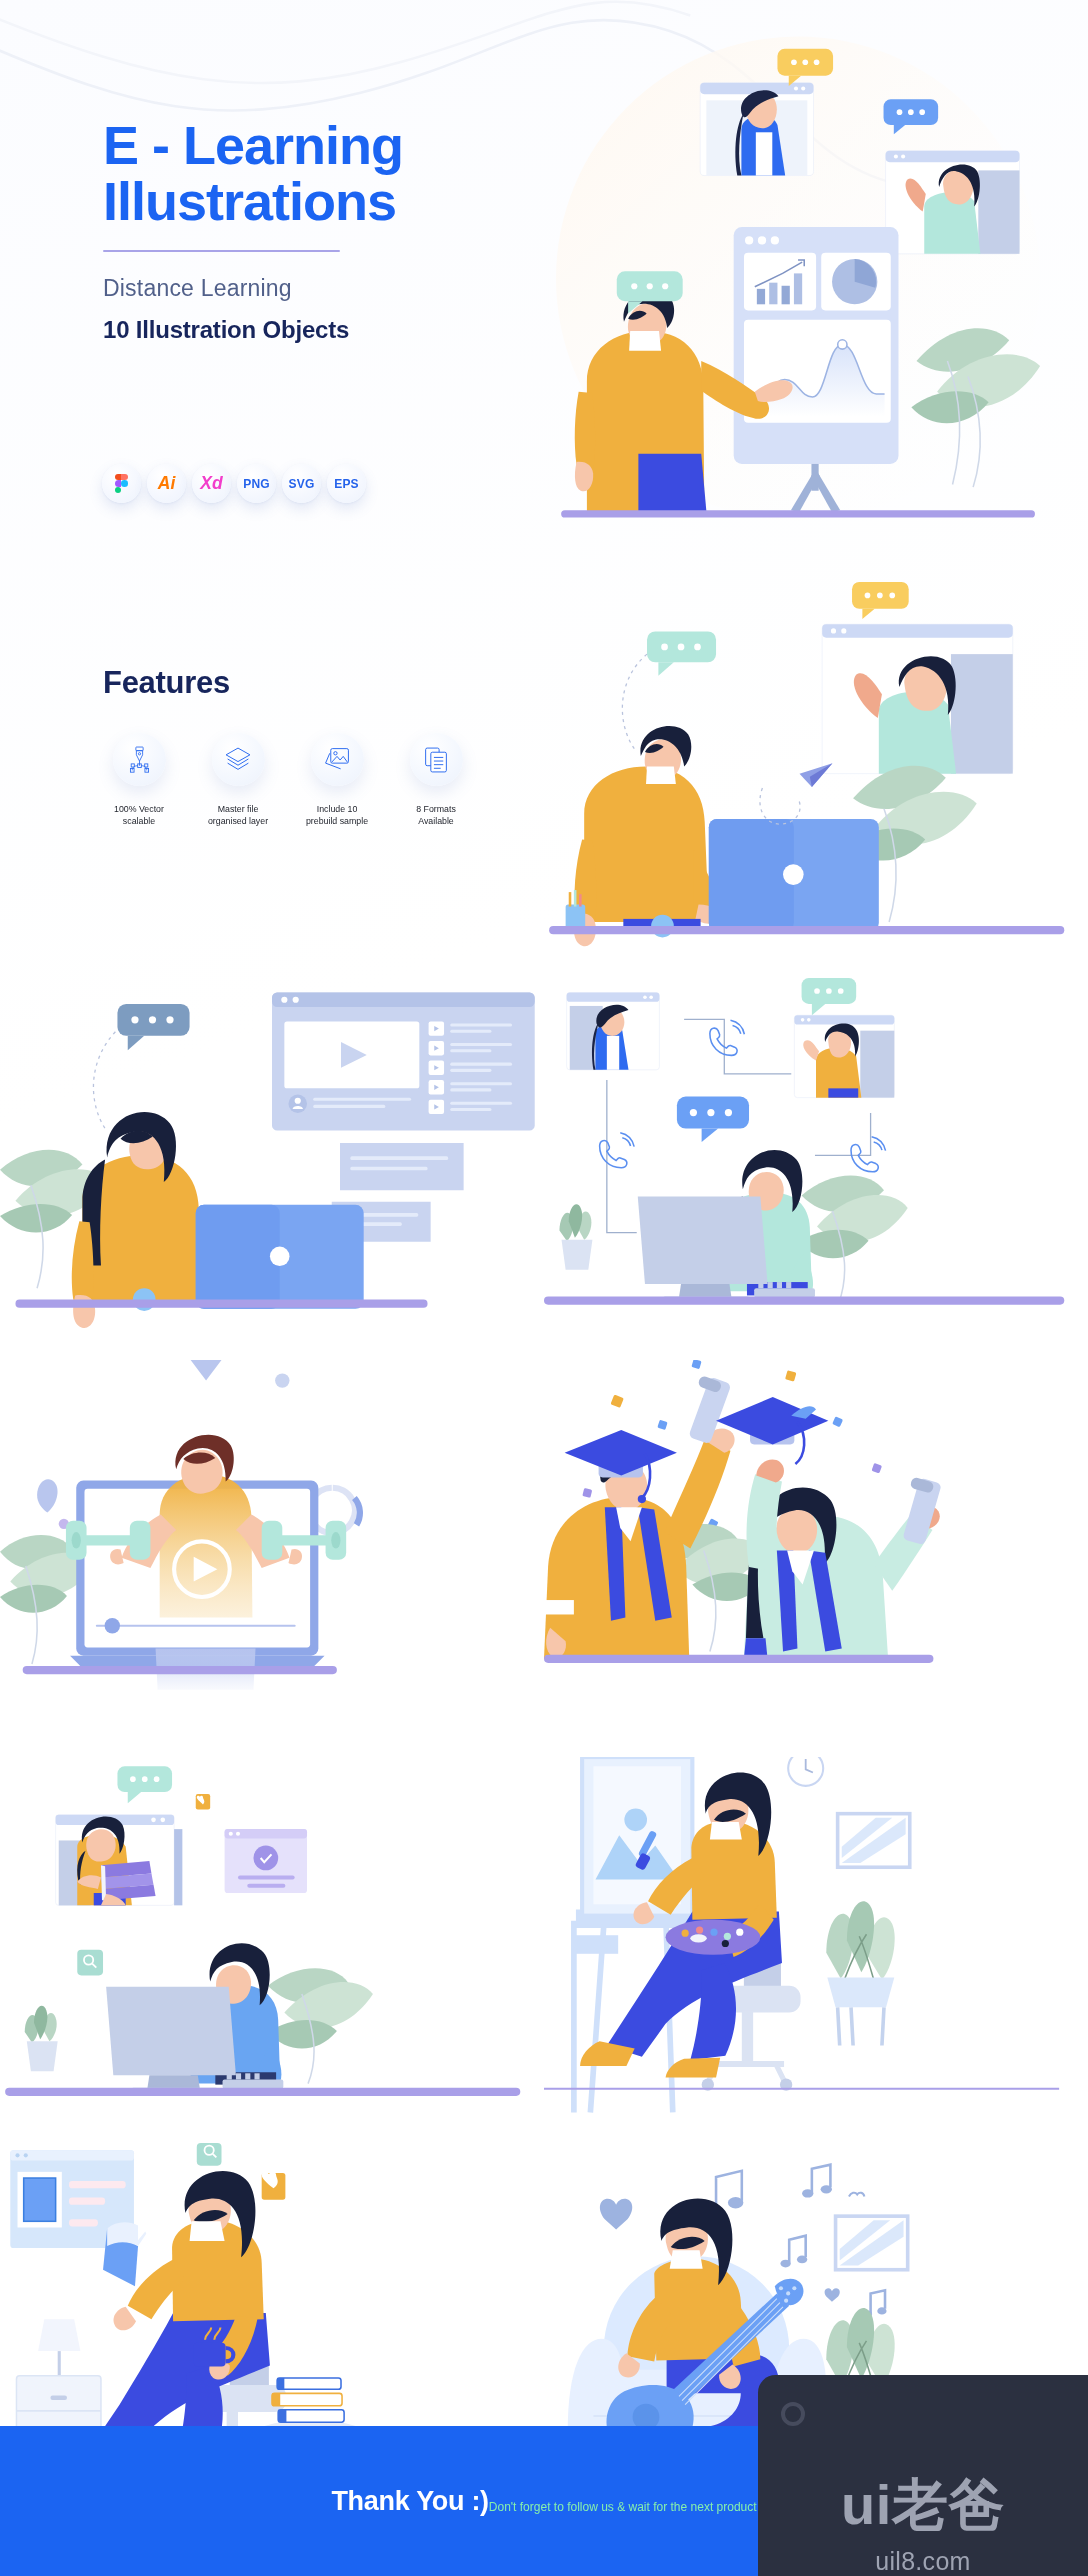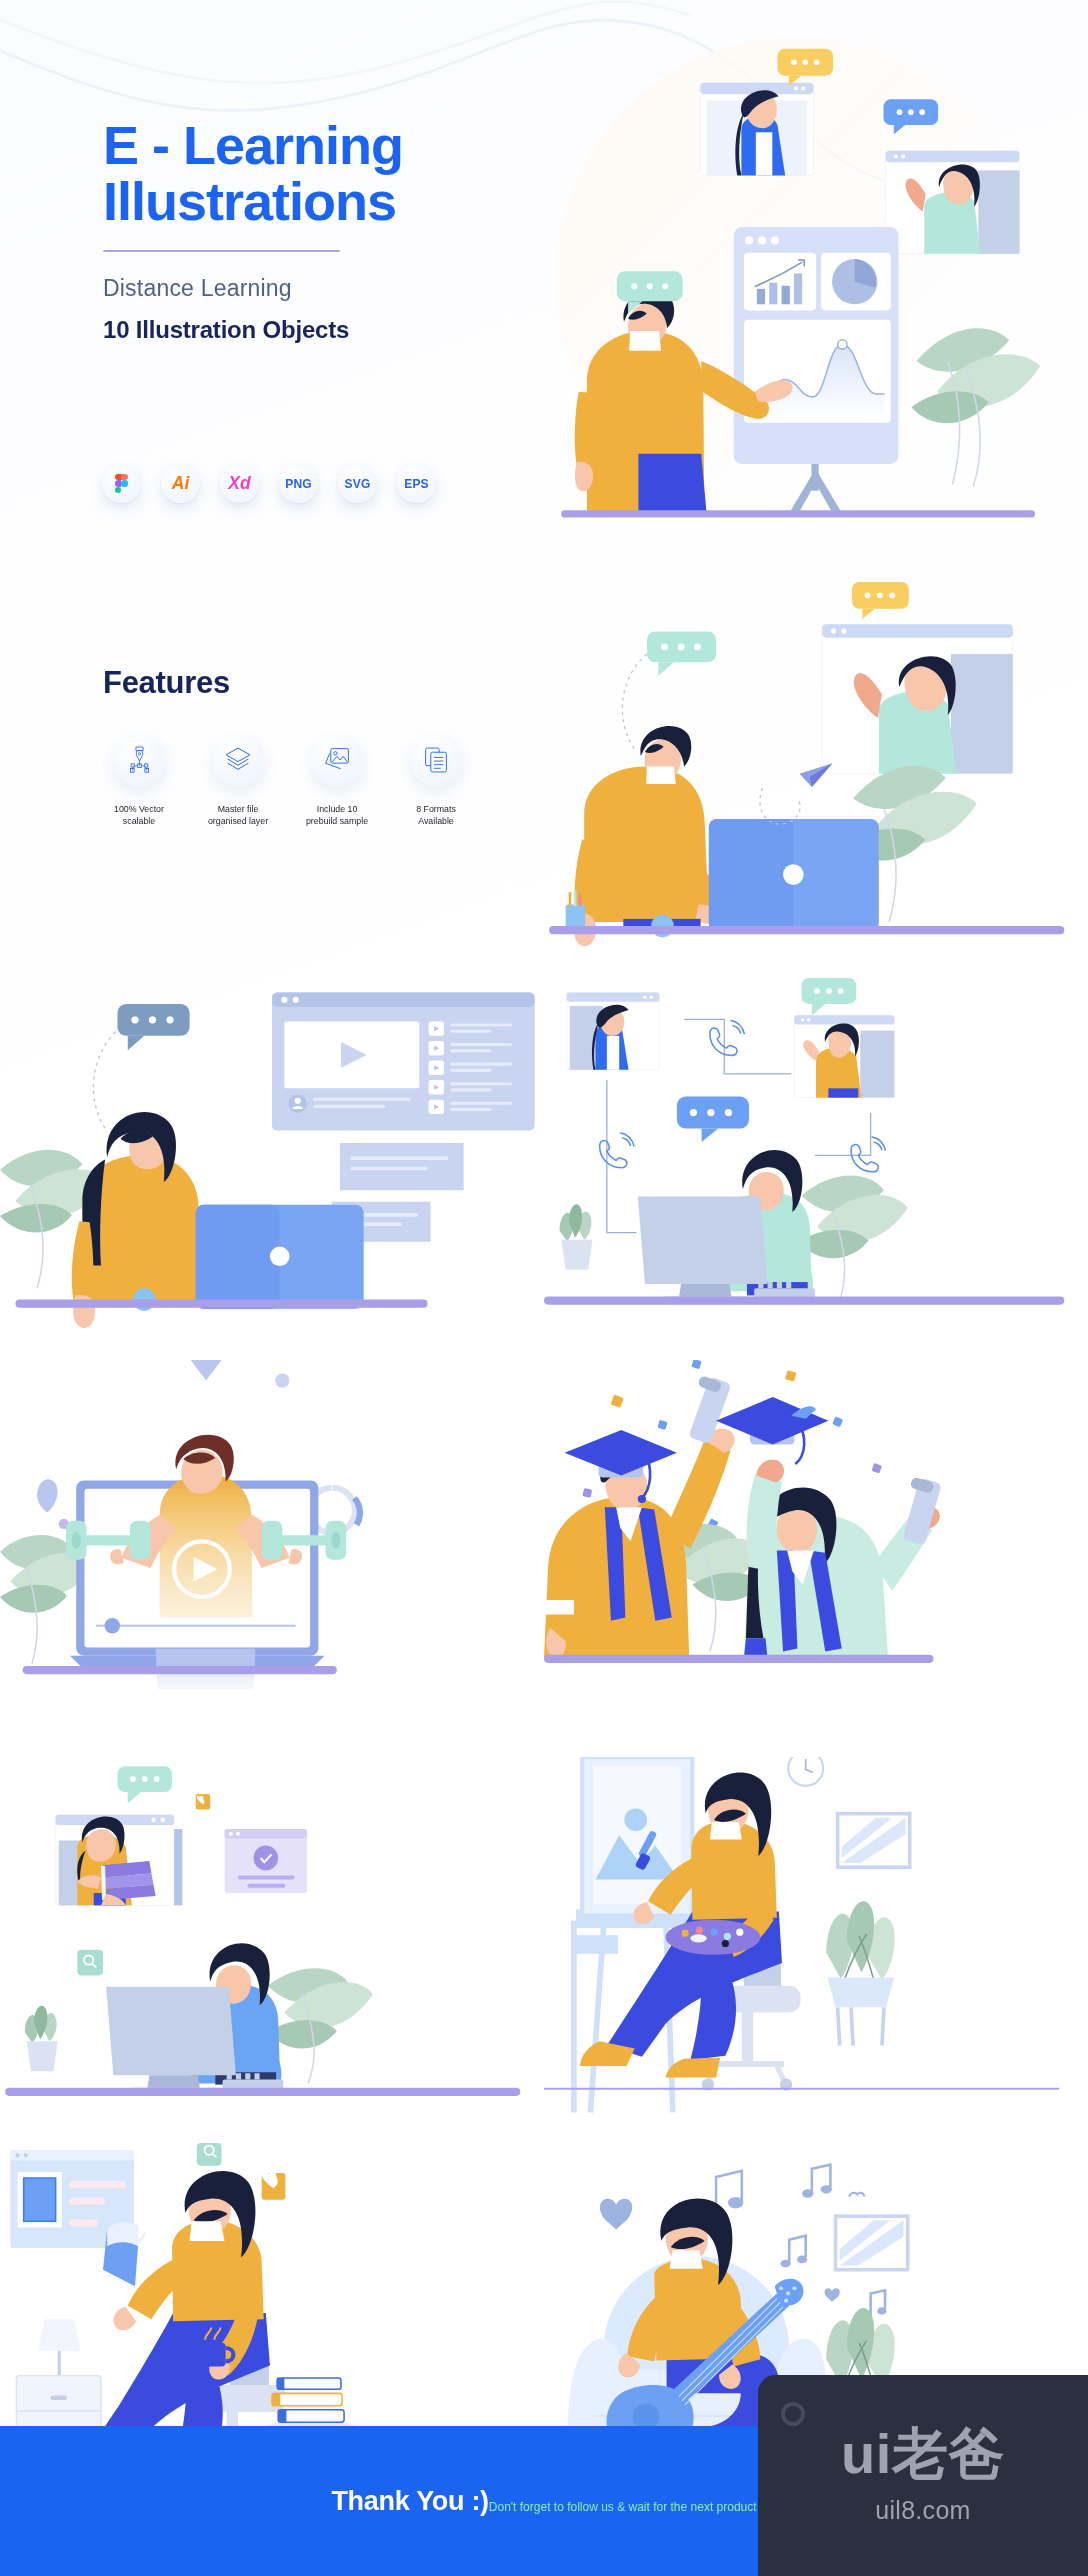--- a/index.html
+++ b/index.html
@@ -15,21 +15,21 @@
   .swoosh { position:absolute; top:0; left:0; width:1088px; height:237px; z-index:1; }
 
   
   .hero { position:absolute; top:0; left:0; width:1088px; height:598px; z-index:3; }
   .hero-copy { position:absolute; left:103px; top:118px; width:392px; }
   .hero-title { font-size:54px; line-height:1.03; font-weight:800; color:#1b64f2; letter-spacing:-1px; }
   .hero-rule { width:237px; height:2.6px; background:#a9a4e8; border-radius:1.5px; margin:20.6px 0 23px 0; }
   .hero-sub { font-size:23px; color:#51608a; font-weight:400; letter-spacing:0.2px; }
   .hero-sub2 { font-size:24px; color:#17255c; font-weight:700; margin-top:13.4px; letter-spacing:-0.2px; }
 
-  .badges { position:absolute; left:102px; top:464px; display:flex; gap:20px; align-items:flex-start; }
+  .badges { position:absolute; left:102px; top:464px; display:flex; gap:6px; align-items:flex-start; }
   .badge {
     width:39px; height:39px; border-radius:50%;
     background:radial-gradient(circle at 38% 30%, #ffffff 0%, #f4f7fe 60%, #eef3fc 100%);
     box-shadow: 0 6.2px 13.4px rgba(90,120,190,.16), 0 1px 2.1px rgba(120,150,210,.10);
     display:flex; align-items:center; justify-content:center;
     font-weight:700; flex:none;
   }
   .badge.fmt { font-size:12px; color:#2563eb; font-weight:600; letter-spacing:0.2px; }
   .badge.ai { color:#ff7a00; font-size:17.5px; font-style:italic; font-weight:800; }
   .badge.xd { color:#f23ecb; font-size:17.5px; font-style:italic; font-weight:800; }
@@ -66,21 +66,21 @@
     background:#1b64f2; z-index:6;
     display:flex; flex-direction:row; align-items:center; justify-content:center;
   }
   .footer-title { color:#ffffff; font-size:27px; font-weight:800; letter-spacing:-0.3px; }
   .footer-sub { color:#86efac; font-size:12px; margin-top:11.3px; font-weight:400; }
 
   
   .watermark {
     position:absolute; right:0; bottom:0; width:330px; height:201px;
     background:#2b3040; border-radius:17.5px 0 0 0; z-index:9;
-    display:flex; flex-direction:column; align-items:center; justify-content:center;
+    display:flex; flex-direction:column; align-items:center; justify-content:flex-end;
   }
   .wm-dot { position:absolute; left:23px; top:27px; width:24px; height:24px; border-radius:50%; border:4.6px solid #464b5d; }
   .wm-logo { color:#9ea3b2; font-size:56px; font-weight:700; letter-spacing:0.5px; line-height:1; }
   .wm-url { color:#9ea3b2; font-size:25px; margin-top:14.4px; letter-spacing:0.3px; }
 </style>
 </head>
 <body>
 
 <div class="page">
 

